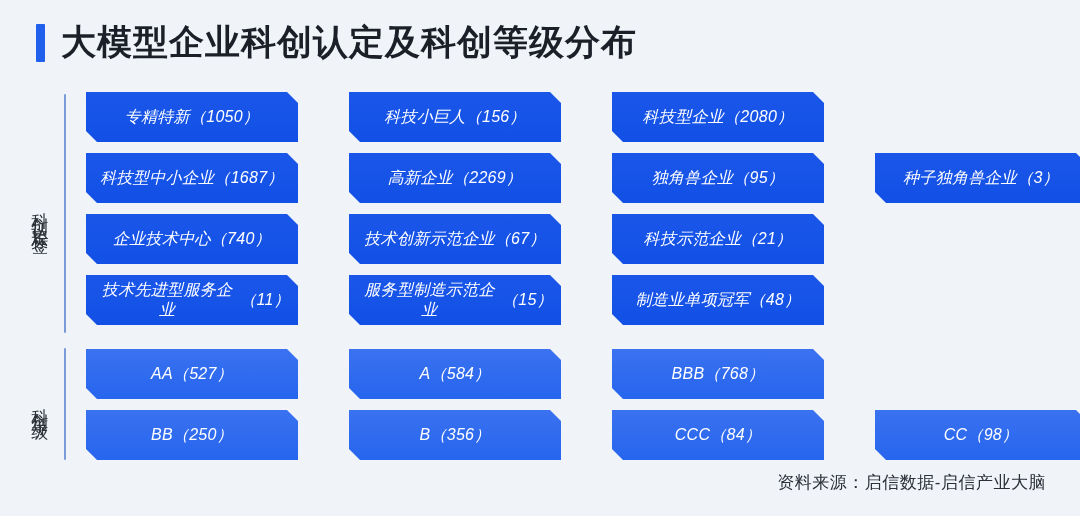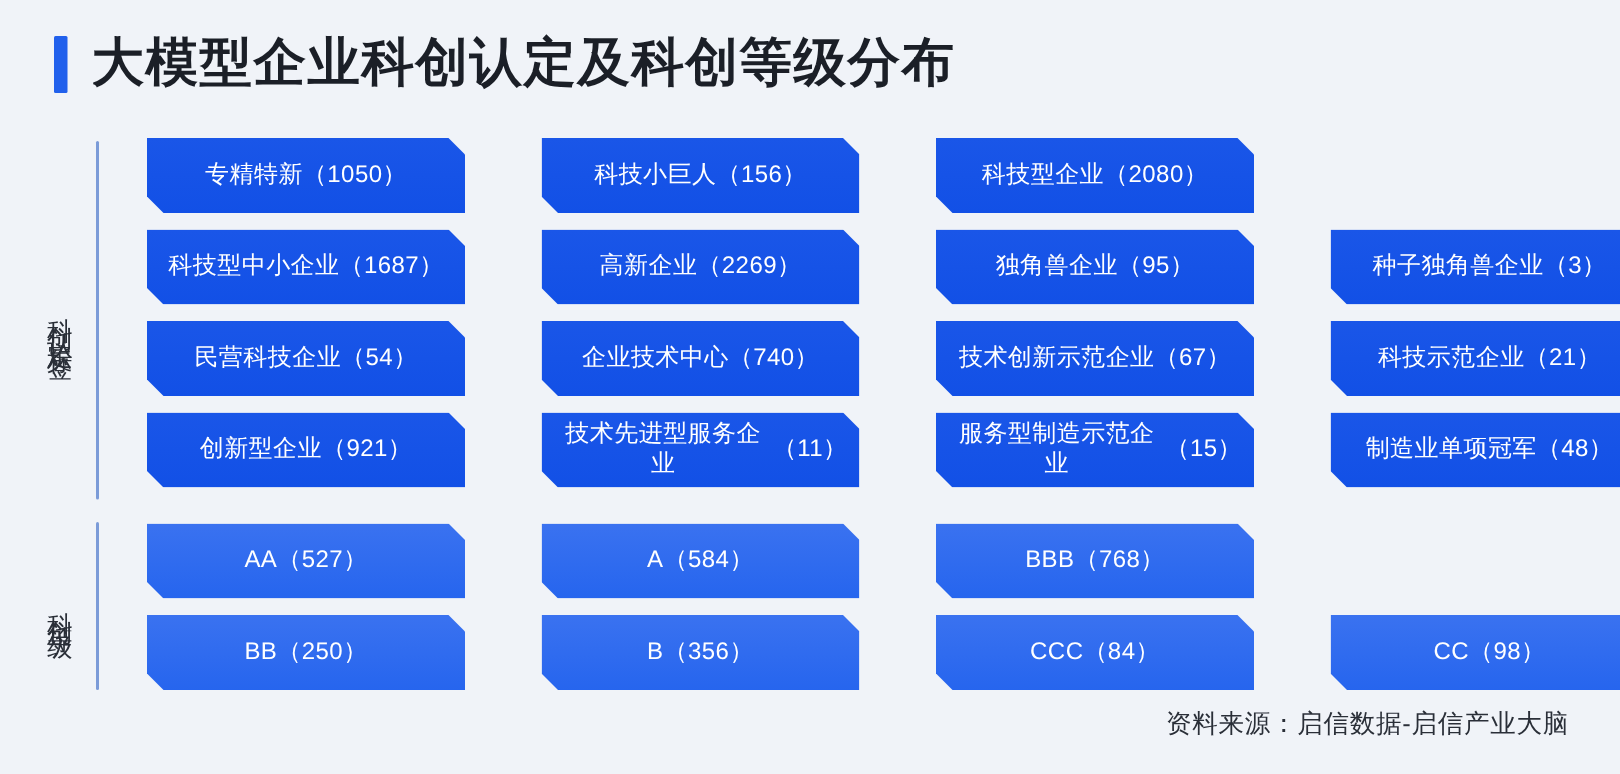--- a/index.html
+++ b/index.html
@@ -63,23 +63,24 @@
     position: absolute;
     left: 64px;
     width: 2px;
     background: #7b9bd8;
     border-radius: 2px;
   }
 
   
   .grid {
     position: absolute;
-    left: 98px;
+    left: 86px;
     top: 92px;
     width: 972px;
+    font-style: italic;
   }
   .grid-row {
     display: flex;
     gap: 51px;
     margin-bottom: 11px;
   }
   .badge {
     width: 212px;
     height: 50px;
     display: flex;
@@ -152,27 +153,25 @@
   <div class="grid-row">
     <div class="badge tag">
         <span class="two-line">科技型中小企业</span>
         <span class="two-line">（1687）</span>
       </div>
     <div class="badge tag">高新企业（2269）</div>
     <div class="badge tag">独角兽企业（95）</div>
     <div class="badge tag">种子独角兽企业（3）</div>
   </div>
   <div class="grid-row">
-    <div class="badge tag">民营科技企业（54）</div>
     <div class="badge tag">企业技术中心（740）</div>
     <div class="badge tag">技术创新示范企业（67）</div>
     <div class="badge tag">科技示范企业（21）</div>
   </div>
   <div class="grid-row">
-    <div class="badge tag">创新型企业（921）</div>
     <div class="badge tag">
         <span class="two-line">技术先进型服务企业</span>
         <span class="two-line">（11）</span>
       </div>
     <div class="badge tag">
         <span class="two-line">服务型制造示范企业</span>
         <span class="two-line">（15）</span>
       </div>
     <div class="badge tag">制造业单项冠军（48）</div>
   </div>

